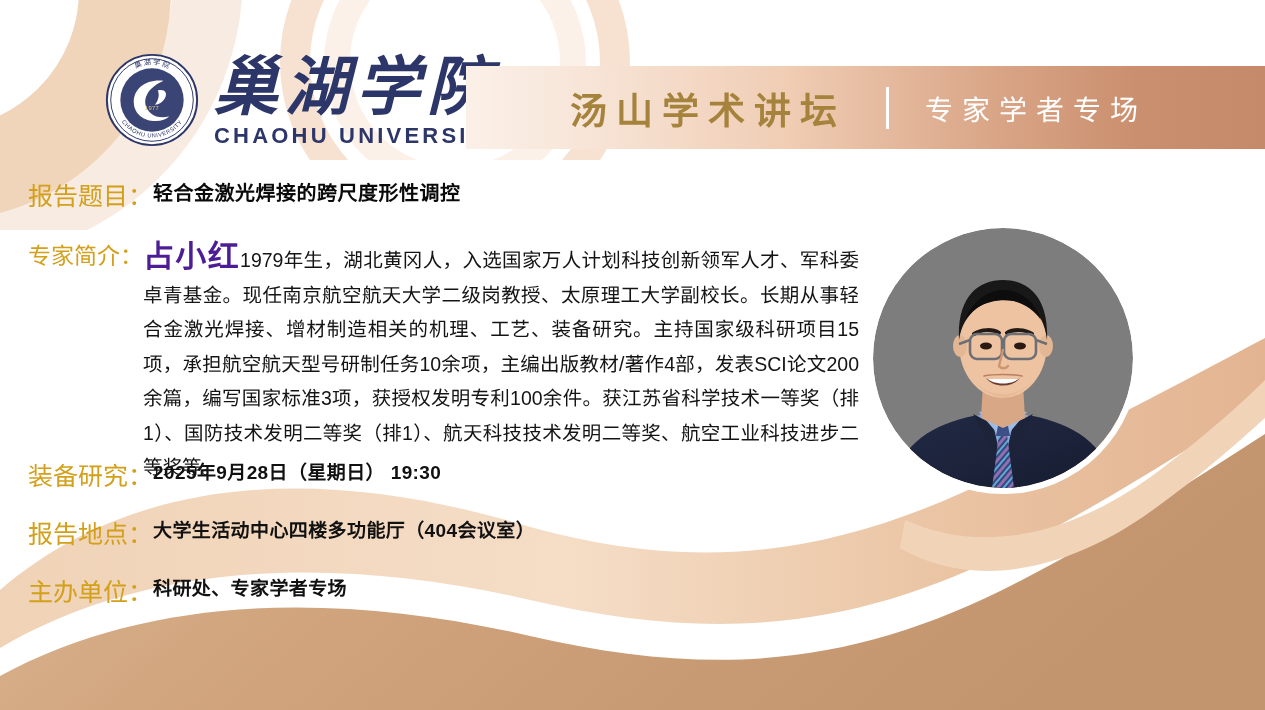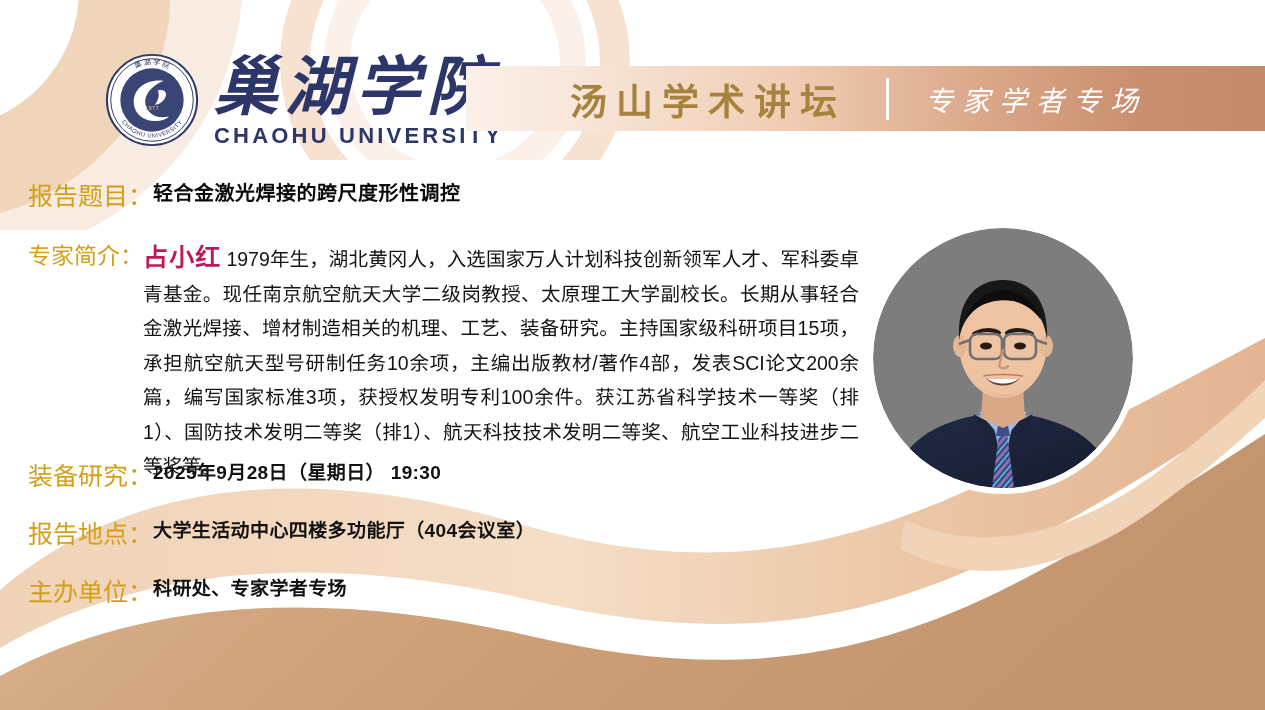--- a/index.html
+++ b/index.html
@@ -63,21 +63,21 @@
     color:#2c3668;
     letter-spacing:3.2px;
     line-height:1.1;
     margin-top:2px;
     white-space:nowrap;
   }
 
   #banner{
     position:absolute;
     left:466px;top:66px;
-    width:799px;height:65px;
+    width:799px;height:83px;
     background:linear-gradient(90deg,
        #fbf0e8 0%,
        #f7e4d6 16%,
        #f0cdb4 40%,
        #dba88a 64%,
        #ca8f6e 84%,
        #c58a6a 100%);
     display:flex;align-items:center;
     z-index:6;
   }
@@ -96,21 +96,20 @@
     margin-left:40px;margin-right:36px;
     flex:0 0 3px;
   }
   #banner-sub{
     font-family:"Liberation Serif","DejaVu Serif",serif;
     font-size:28px;
     font-weight:400;
     color:#ffffff;
     letter-spacing:9px;
     white-space:nowrap;
-    font-style:italic;
   }
 
   
   #content{
     position:absolute;
     left:0;top:160px;
     width:1123px;height:550px;
     z-index:7;
   }
 
@@ -140,25 +139,24 @@
 
   #row-bio{ left:28px; top:80px; width:860px; }
   #bio-body{
     width:716px;
     font-size:19.5px;
     line-height:34.5px;
     color:#141414;
     text-align:justify;
   }
   #bio-name{
-    font-size:25px;
-    font-weight:700;
-    color:#be185d;
+    font-size:31px;
+    font-weight:700;
+    color:#4c1d95;
     letter-spacing:1px;
-    margin-right:5px;
   }
 
   #row-time{ left:28px; top:300px; }
   #row-place{ left:28px; top:358px; }
   #row-org{ left:28px; top:416px; }
   .value-bold{
     font-size:19px;
     font-weight:700;
     color:#111111;
     line-height:1.35;

